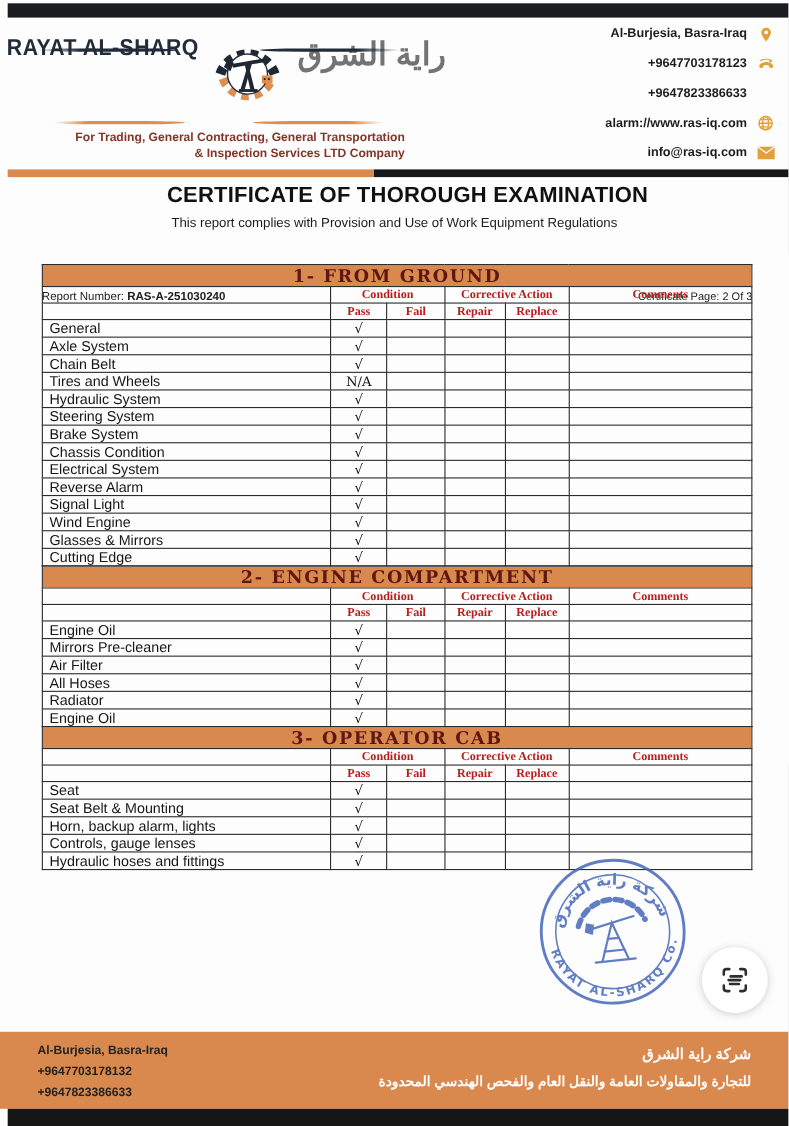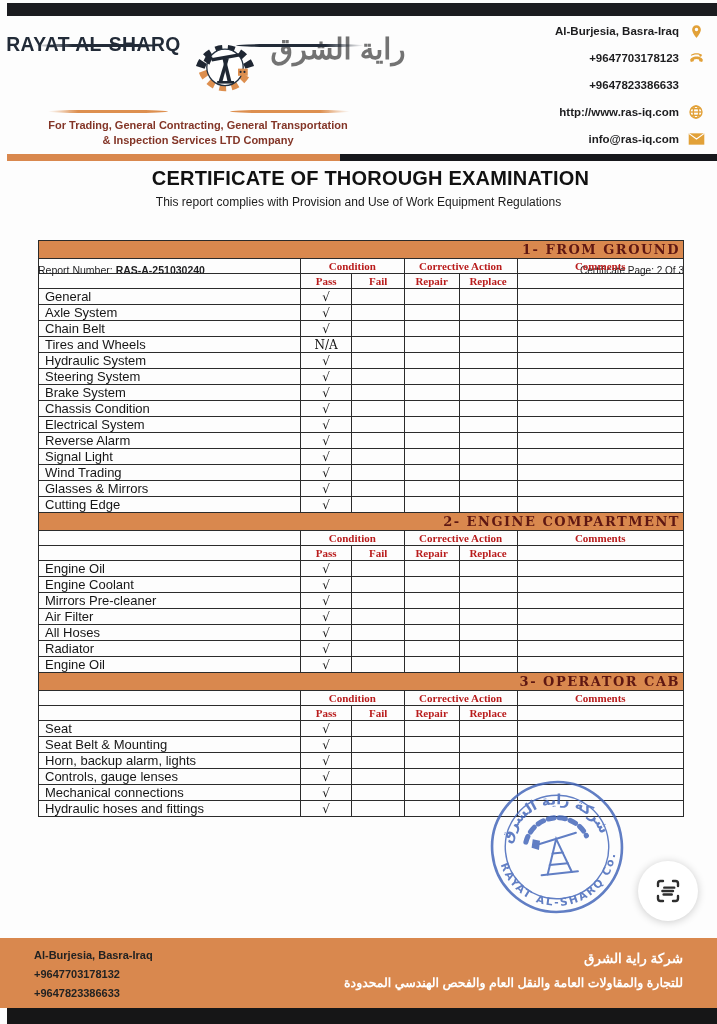--- a/index.html
+++ b/index.html
@@ -12,21 +12,21 @@
   .logo-block{position:absolute;left:28px;top:18px;width:340px;height:134px;}
   .logo-row{display:flex;align-items:flex-start;justify-content:center;gap:6px;margin-top:14px;}
   .en-name{font-size:21px;font-weight:bold;color:#222b38;letter-spacing:.5px;white-space:nowrap;
            transform:scaleX(.92);transform-origin:right;}
   .ar-name{font-size:29px;font-weight:bold;color:#737373;white-space:nowrap;direction:rtl;}
   .swoosh{position:absolute;height:3px;border-radius:60%/100%;}
   .sw-tl{left:6px;top:26px;width:128px;background:linear-gradient(90deg,transparent,#222b38 30%,#222b38);}
   .sw-tr{right:4px;top:26px;width:128px;background:linear-gradient(270deg,transparent,#222b38 30%,#222b38);}
   .sw-bl{left:20px;top:92px;width:120px;background:linear-gradient(90deg,transparent,#dd8f4f 25%,#dd8f4f);}
   .sw-br{right:18px;top:92px;width:120px;background:linear-gradient(270deg,transparent,#dd8f4f 25%,#dd8f4f);}
-  .tagline{position:absolute;left:0;right:0;top:100px;text-align:center;font-weight:bold;
+  .tagline{position:absolute;left:0;right:0;top:100px;text-align:right;font-weight:bold;
            font-size:11px;line-height:15px;color:#833527;}
   .contact-block{position:absolute;right:12px;top:22px;width:250px;}
   .contact-row{display:flex;justify-content:flex-end;align-items:center;gap:8px;height:18px;margin-bottom:9px;}
   .contact-text{font-size:11.5px;font-weight:600;color:#1d1d1f;}
   .icon-slot{width:18px;height:18px;display:flex;align-items:center;justify-content:center;}
   
   .divider-orange{position:absolute;left:7px;top:154px;width:333px;height:7px;background:#d9884e;}
   .divider-black{position:absolute;left:340px;right:0;top:154px;height:7px;background:#17181c;}
   
   .doc-title{position:absolute;left:0;right:0;top:167px;text-align:center;font-size:20px;
@@ -37,22 +37,22 @@
   .meta-left{font-size:10.5px;margin-top:41px;}
   .meta-left b{font-weight:bold;}
   .meta-right{font-size:10px;}
   
   .tables{position:absolute;left:38px;top:240px;width:646px;}
   table{border-collapse:collapse;width:100%;table-layout:fixed;}
   table + table{margin-top:-1px;}
   td{border:1px solid #2b2b2b;padding:0 3px;overflow:hidden;white-space:nowrap;}
   col.c-item{width:40.6%}col.c-pass{width:8%}col.c-fail{width:8.1%}
   col.c-repair{width:8.5%}col.c-replace{width:9%}col.c-comments{width:25.8%}
-  td.band{height:17px;background:#d9884e;text-align:right;color:#5e1712;
-          font-family:"DejaVu Serif",serif;font-weight:bold;font-size:13px;letter-spacing:1.5px;}
+  td.band{height:17px;background:#d9884e;text-align:center;color:#5e1712;
+          font-family:"DejaVu Serif",serif;font-weight:bold;font-size:16px;letter-spacing:1.5px;}
   tr.h1 td,tr.h2 td{height:14px;text-align:center;font-family:"Liberation Serif",serif;
           font-weight:bold;font-size:11px;color:#b91c1c;}
   td.item{height:15px;font-size:13px;padding-left:6px;color:#161616;}
   td.mark{text-align:center;font-family:"DejaVu Serif",serif;font-size:12px;color:#111;}
   
   .stamp{position:absolute;left:486px;top:776px;width:142px;height:142px;opacity:.82;
          transform:rotate(-6deg);pointer-events:none;}
   
   .scan-fab{position:absolute;left:638px;top:861px;width:60px;height:60px;border-radius:50%;
             background:#fff;box-shadow:0 1px 8px rgba(0,0,0,.20);display:flex;align-items:center;
@@ -120,21 +120,21 @@
             <circle cx="17.5" cy="8" r="1.6"></circle>
             <path d="M12 6.2c-3 0-5.6.8-7.4 2L4 7c2-1.5 4.8-2.3 8-2.3S18 5.5 20 7l-.6 1.2c-1.8-1.2-4.4-2-7.4-2z"></path>
           </svg>
       </span>
     </div>
     <div class="contact-row">
       <span class="contact-text">+9647823386633</span>
       <span class="icon-slot"></span>
     </div>
     <div class="contact-row">
-      <span class="contact-text">http://www.ras-iq.com</span>
+      <span class="contact-text">alarm://www.ras-iq.com</span>
       <span class="icon-slot">
         <svg width="16" height="16" viewBox="0 0 24 24" fill="none" stroke="#e2a138" stroke-width="2">
             <circle cx="12" cy="12" r="9"></circle>
             <ellipse cx="12" cy="12" rx="4" ry="9"></ellipse>
             <line x1="3" y1="12" x2="21" y2="12"></line>
             <line x1="4.5" y1="7" x2="19.5" y2="7"></line>
             <line x1="4.5" y1="17" x2="19.5" y2="17"></line>
           </svg>
       </span>
     </div>
@@ -276,21 +276,21 @@
           </tr>
           <tr>
             <td class="item">Signal Light</td>
             <td class="mark">√</td>
             <td class="mark"></td>
             <td class="mark"></td>
             <td class="mark"></td>
             <td></td>
           </tr>
           <tr>
-            <td class="item">Wind Trading</td>
+            <td class="item">Wind Engine</td>
             <td class="mark">√</td>
             <td class="mark"></td>
             <td class="mark"></td>
             <td class="mark"></td>
             <td></td>
           </tr>
           <tr>
             <td class="item">Glasses &amp; Mirrors</td>
             <td class="mark">√</td>
             <td class="mark"></td>
@@ -337,28 +337,20 @@
           </tr>
           <tr>
             <td class="item">Engine Oil</td>
             <td class="mark">√</td>
             <td class="mark"></td>
             <td class="mark"></td>
             <td class="mark"></td>
             <td></td>
           </tr>
           <tr>
-            <td class="item">Engine Coolant</td>
-            <td class="mark">√</td>
-            <td class="mark"></td>
-            <td class="mark"></td>
-            <td class="mark"></td>
-            <td></td>
-          </tr>
-          <tr>
             <td class="item">Mirrors Pre-cleaner</td>
             <td class="mark">√</td>
             <td class="mark"></td>
             <td class="mark"></td>
             <td class="mark"></td>
             <td></td>
           </tr>
           <tr>
             <td class="item">Air Filter</td>
             <td class="mark">√</td>
@@ -439,28 +431,20 @@
           <tr>
             <td class="item">Horn, backup alarm, lights</td>
             <td class="mark">√</td>
             <td class="mark"></td>
             <td class="mark"></td>
             <td class="mark"></td>
             <td></td>
           </tr>
           <tr>
             <td class="item">Controls, gauge lenses</td>
-            <td class="mark">√</td>
-            <td class="mark"></td>
-            <td class="mark"></td>
-            <td class="mark"></td>
-            <td></td>
-          </tr>
-          <tr>
-            <td class="item">Mechanical connections</td>
             <td class="mark">√</td>
             <td class="mark"></td>
             <td class="mark"></td>
             <td class="mark"></td>
             <td></td>
           </tr>
           <tr>
             <td class="item">Hydraulic hoses and fittings</td>
             <td class="mark">√</td>
             <td class="mark"></td>

